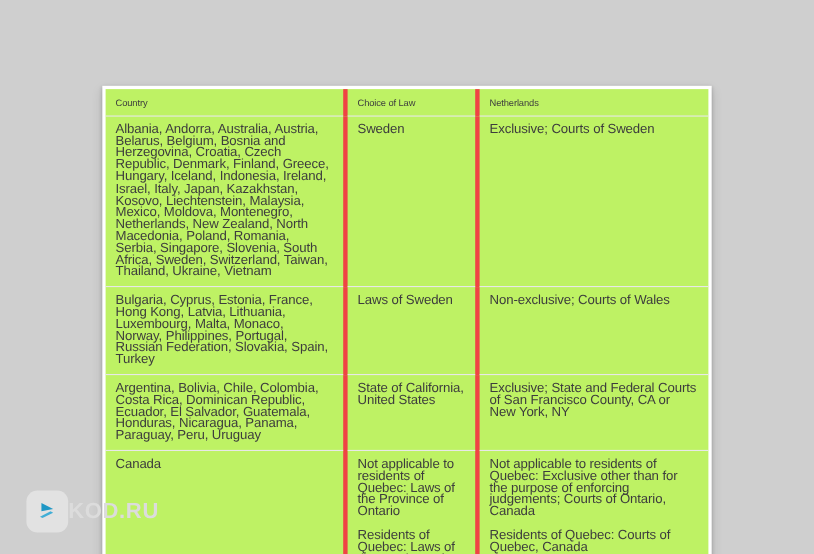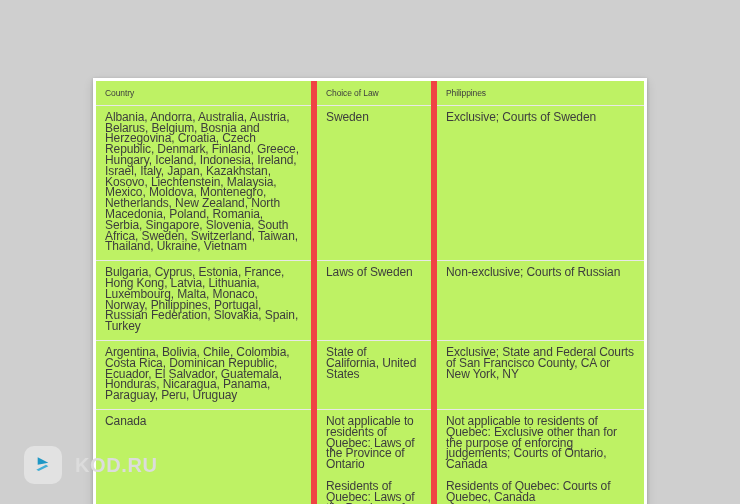--- a/index.html
+++ b/index.html
@@ -37,31 +37,30 @@
     color: #3d3d3d;
     font-weight: 400;
     padding: 6px 9px 8px 9px;
   }
   table.law-table th {
     font-size: 8.5px;
     padding: 7px 9px 6px 9px;
   }
   table.law-table tbody td { border-top: 1px solid #e8e8e8; }
   table.law-table th + th,
-  table.law-table td + td { border-left: 6px solid #ef4444; }
+  table.law-table td + td { border-left: 4px solid #ef4444; }
   table.law-table p { margin: 0; }
   table.law-table p + p { margin-top: 11px; }
 
   .brand {
     position: absolute;
     left: 24px;
     top: 446px;
     display: flex;
     align-items: center;
-    gap: 13px;
   }
   .brand-tile {
     width: 38px;
     height: 38px;
     background: #e2e2e2;
     border-radius: 10px;
     display: flex;
     align-items: center;
     justify-content: center;
   }
@@ -79,21 +78,21 @@
   <table class="law-table">
     <colgroup>
       <col style="width: 218px;">
       <col style="width: 120px;">
       <col style="width: 210px;">
     </colgroup>
     <thead>
       <tr>
         <th>Country</th>
         <th>Choice of Law</th>
-        <th>Philippines</th>
+        <th>Netherlands</th>
       </tr>
     </thead>
     <tbody>
         <tr>
           <td>
             <p>Albania, Andorra, Australia, Austria, Belarus, Belgium, Bosnia and Herzegovina, Croatia, Czech Republic, Denmark, Finland, Greece, Hungary, Iceland, Indonesia, Ireland, Israel, Italy, Japan, Kazakhstan, Kosovo, Liechtenstein, Malaysia, Mexico, Moldova, Montenegro, Netherlands, New Zealand, North Macedonia, Poland, Romania, Serbia, Singapore, Slovenia, South Africa, Sweden, Switzerland, Taiwan, Thailand, Ukraine, Vietnam</p>
           </td>
           <td>
             <p>Sweden</p>
           </td>
@@ -102,21 +101,21 @@
           </td>
         </tr>
         <tr>
           <td>
             <p>Bulgaria, Cyprus, Estonia, France, Hong Kong, Latvia, Lithuania, Luxembourg, Malta, Monaco, Norway, Philippines, Portugal, Russian Federation, Slovakia, Spain, Turkey</p>
           </td>
           <td>
             <p>Laws of Sweden</p>
           </td>
           <td>
-            <p>Non-exclusive; Courts of Russian</p>
+            <p>Non-exclusive; Courts of Wales</p>
           </td>
         </tr>
         <tr>
           <td>
             <p>Argentina, Bolivia, Chile, Colombia, Costa Rica, Dominican Republic, Ecuador, El Salvador, Guatemala, Honduras, Nicaragua, Panama, Paraguay, Peru, Uruguay</p>
           </td>
           <td>
             <p>State of California, United States</p>
           </td>
           <td>

